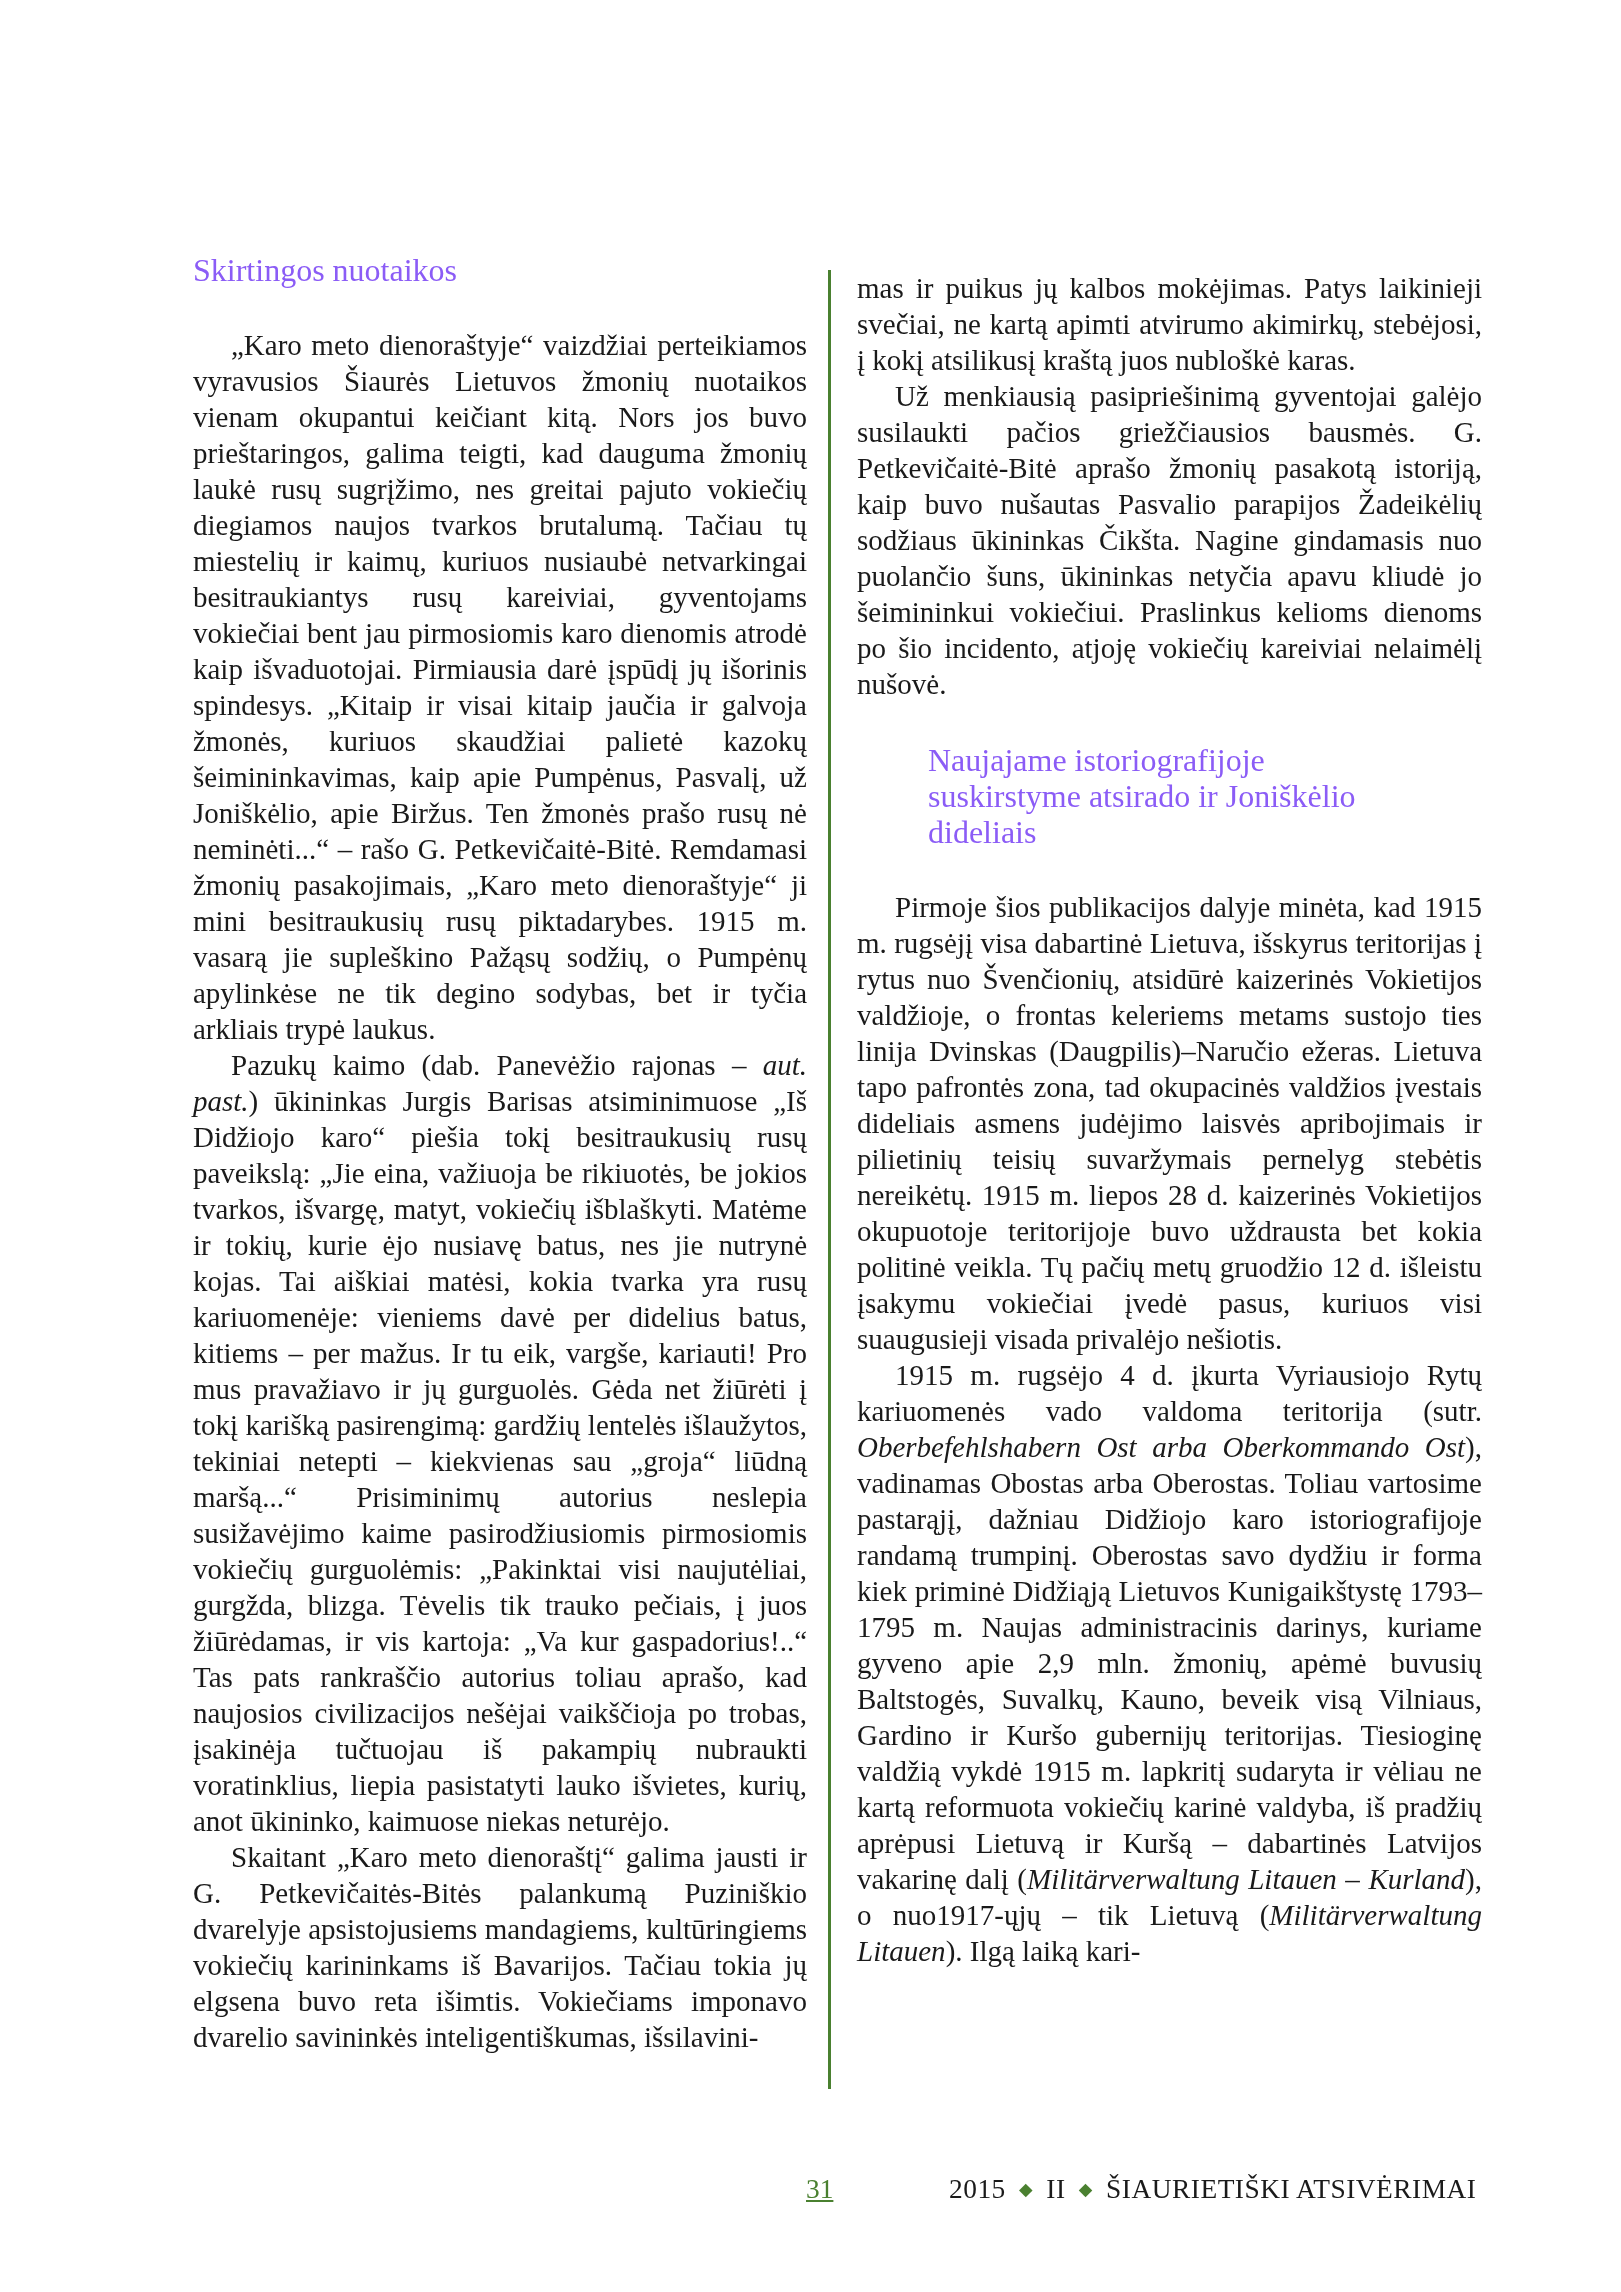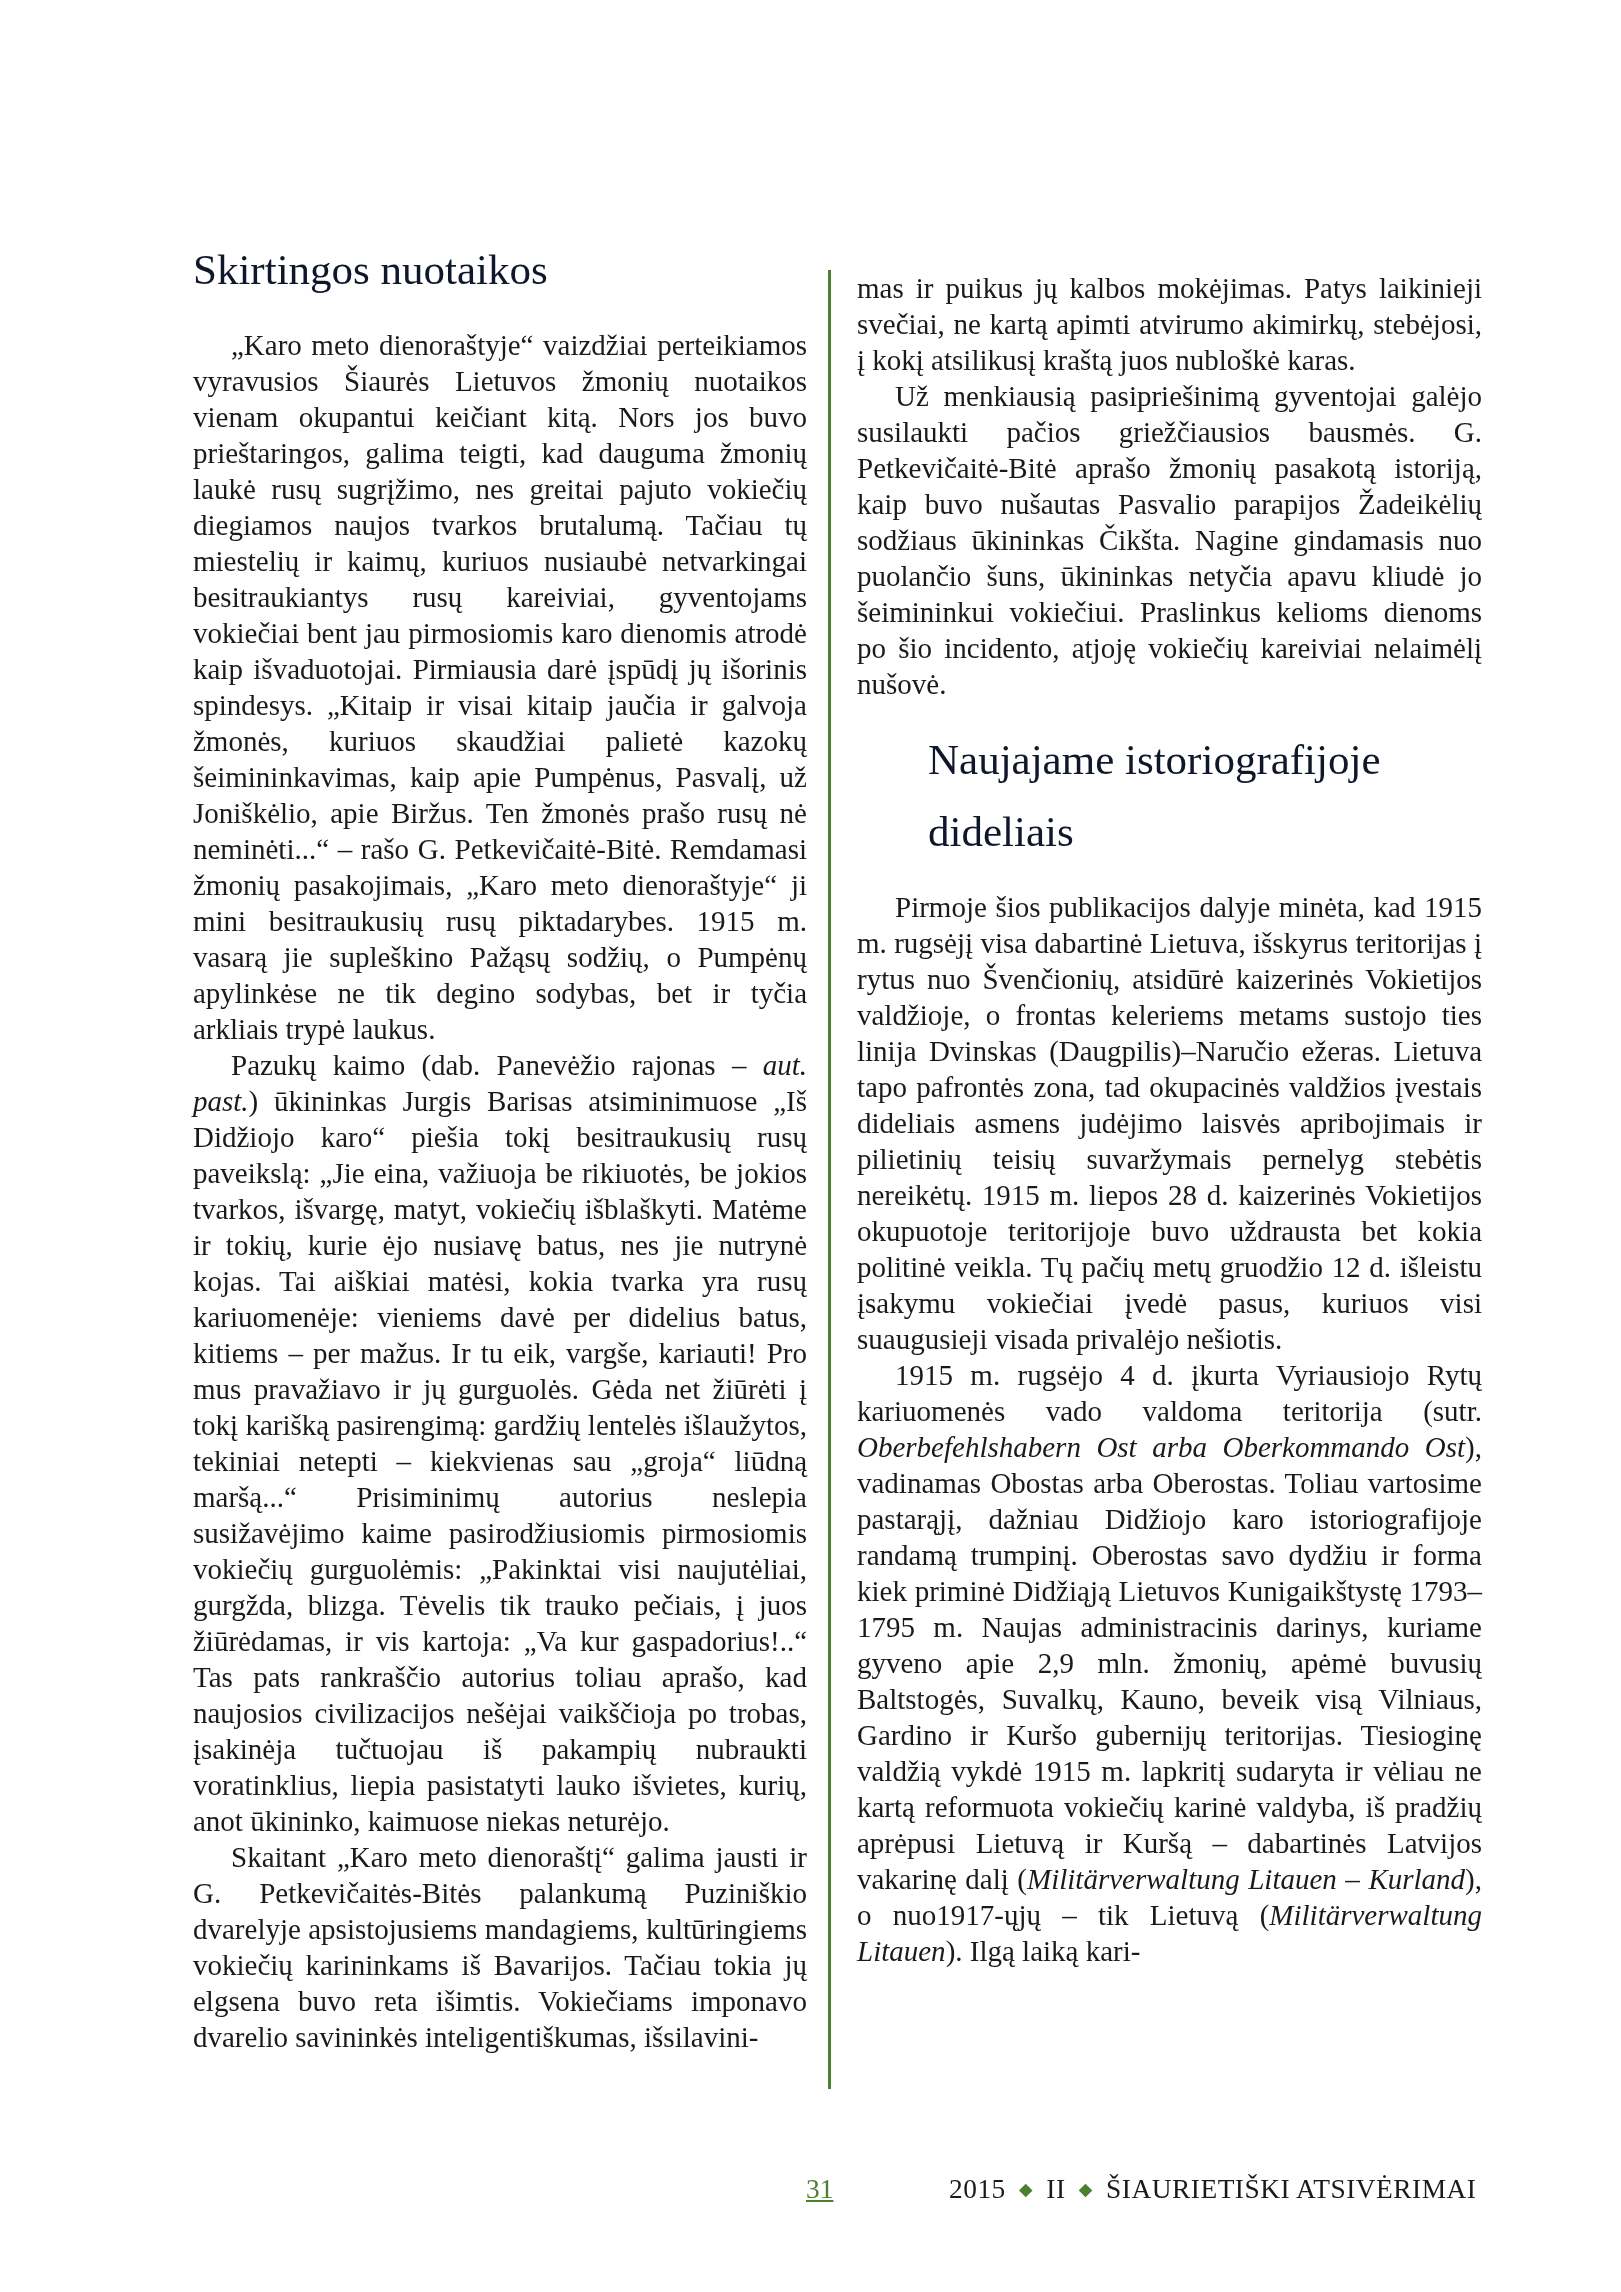--- a/index.html
+++ b/index.html
@@ -9,21 +9,21 @@
       color: #1a1a1a;
     }
     .col {
       position: absolute; top: 250px; width: 614px;
       font-size: 29px; line-height: 36px;
       text-align: justify; hyphens: manual;
     }
     .col-left { left: 193px; }
     .col-right { left: 857px; width: 625px; top: 270px; }
     .heading {
-      color: #0f172a; font-size: 43px; line-height: 36px;
+      color: #8b5cf6; font-size: 32px; line-height: 36px;
       margin: 0; font-weight: normal; text-align: left;
     }
     .heading-left { margin-bottom: 39px; margin-top: 2px; }
     .heading-right { margin: 40px 0 39px 71px; }
     p { margin: 0; text-indent: 38px; }
     p.noindent { text-indent: 0; }
     .divider {
       position: absolute; left: 828px; top: 270px; width: 2.9px; height: 1819px;
       background: #4a8030;
     }
@@ -46,21 +46,21 @@
   <p>„Karo meto dienoraštyje“ vaizdžiai perteikiamos vyravusios Šiaurės Lietuvos žmonių nuotaikos vienam okupantui keičiant kitą. Nors jos buvo prieštaringos, galima teigti, kad dauguma žmonių laukė rusų sugrįžimo, nes greitai pajuto vokiečių diegiamos naujos tvarkos brutalumą. Tačiau tų miestelių ir kaimų, kuriuos nusiaubė netvarkingai besitraukiantys rusų kareiviai, gyventojams vokiečiai bent jau pirmosiomis karo dienomis atrodė kaip išvaduotojai. Pirmiausia darė įspūdį jų išorinis spindesys. „Kitaip ir visai kitaip jaučia ir galvoja žmonės, kuriuos skaudžiai palietė kazokų šeimininkavimas, kaip apie Pumpėnus, Pasvalį, už Joniškėlio, apie Biržus. Ten žmonės prašo rusų nė neminėti...“ – rašo G. Petkevičaitė-Bitė. Remdamasi žmonių pasakojimais, „Karo meto dienoraštyje“ ji mini besitraukusių rusų piktadarybes. 1915 m. vasarą jie supleškino Pažąsų sodžių, o Pumpėnų apylinkėse ne tik degino sodybas, bet ir tyčia arkliais trypė laukus.</p>
   <p><span>Pazukų kaimo (dab. Panevėžio rajonas – </span><i>aut. past.</i><span>) ūkininkas Jurgis Barisas atsiminimuose „Iš Didžiojo karo“ piešia tokį besitraukusių rusų paveikslą: „Jie eina, važiuoja be rikiuotės, be jokios tvarkos, išvargę, matyt, vokiečių išblaškyti. Matėme ir tokių, kurie ėjo nusiavę batus, nes jie nutrynė kojas. Tai aiškiai matėsi, kokia tvarka yra rusų kariuomenėje: vieniems davė per didelius batus, kitiems – per mažus. Ir tu eik, vargše, kariauti! Pro mus  pravažiavo ir jų gurguolės. Gėda net žiūrėti į tokį karišką pasirengimą: gardžių lentelės išlaužytos, tekiniai netepti – kiekvienas sau „groja“ liūdną maršą...“ Prisiminimų autorius neslepia susižavėjimo kaime pasirodžiusiomis pirmosiomis vokiečių gurguolėmis: „Pakinktai visi naujutėliai, gurgžda, blizga. Tėvelis tik trauko pečiais, į juos žiūrėdamas, ir vis kartoja: „Va kur gaspadorius!..“ Tas pats rankraščio autorius toliau aprašo, kad naujosios civilizacijos nešėjai vaikščioja po trobas, įsakinėja tučtuojau iš pakampių nubraukti voratinklius, liepia pasistatyti lauko išvietes, kurių, anot ūkininko, kaimuose niekas neturėjo.</span></p>
   <p>Skaitant „Karo meto dienoraštį“ galima jausti ir G. Petkevičaitės-Bitės palankumą Puziniškio dvarelyje apsistojusiems mandagiems, kultūringiems vokiečių karininkams iš Bavarijos. Tačiau tokia jų elgsena buvo reta išimtis. Vokiečiams imponavo dvarelio savininkės inteligentiškumas, išsilavini-</p>
 </div>
 
 <div class="col col-right">
   <p class="noindent">mas ir puikus jų kalbos mokėjimas. Patys laikinieji svečiai, ne kartą apimti atvirumo akimirkų, stebėjosi, į kokį atsilikusį kraštą juos nubloškė karas.</p>
   <p>Už menkiausią pasipriešinimą gyventojai galėjo susilaukti pačios griežčiausios bausmės. G. Petkevičaitė-Bitė aprašo žmonių pasakotą istoriją, kaip buvo nušautas Pasvalio parapijos Žadeikėlių sodžiaus ūkininkas Čikšta. Nagine gindamasis nuo puolančio šuns, ūkininkas netyčia apavu kliudė jo šeimininkui vokiečiui. Praslinkus kelioms dienoms po šio incidento, atjoję vokiečių kareiviai nelaimėlį nušovė.</p>
   <h2 class="heading heading-right">
     <span>Naujajame istoriografijoje</span><br>
-    <br>
+    <span>suskirstyme atsirado ir Joniškėlio</span><br>
     <span>dideliais</span>
   </h2>
   <p>Pirmoje šios publikacijos dalyje minėta, kad 1915 m. rugsėjį visa dabartinė Lietuva, išskyrus teritorijas į rytus nuo Švenčionių, atsidūrė kaizerinės Vokietijos valdžioje, o frontas keleriems metams sustojo ties linija Dvinskas (Daugpilis)–Naručio ežeras. Lietuva tapo pafrontės zona, tad okupacinės valdžios įvestais dideliais asmens judėjimo laisvės apribojimais ir pilietinių teisių suvaržymais pernelyg stebėtis nereikėtų. 1915 m. liepos 28 d. kaizerinės Vokietijos okupuotoje teritorijoje buvo uždrausta bet kokia politinė veikla. Tų pačių metų gruodžio 12 d. išleistu įsakymu vokiečiai įvedė pasus, kuriuos visi suaugusieji visada privalėjo nešiotis.</p>
   <p><span>1915 m. rugsėjo 4 d. įkurta Vyriausiojo Rytų kariuomenės vado valdoma teritorija (sutr. </span><i>Oberbefehlshabern Ost arba Oberkommando Ost</i><span>), vadinamas Obostas arba Oberostas. Toliau vartosime pastarąjį, dažniau Didžiojo karo istoriografijoje randamą trumpinį. Oberostas savo dydžiu ir forma kiek priminė Didžiąją Lietuvos Kunigaikštystę 1793–1795 m. Naujas administracinis darinys, kuriame gyveno apie 2,9 mln. žmonių, apėmė buvusių Baltstogės, Suvalkų, Kauno, beveik visą Vilniaus, Gardino ir Kuršo gubernijų teritorijas. Tiesioginę valdžią vykdė 1915 m. lapkritį sudaryta ir vėliau ne kartą reformuota vokiečių karinė valdyba, iš pradžių aprėpusi Lietuvą ir Kuršą – dabartinės Latvijos vakarinę dalį (</span><i>Militärverwaltung Litauen – Kurland</i><span>), o nuo1917-ųjų – tik Lietuvą (</span><i>Militärverwaltung Litauen</i><span>). Ilgą laiką kari-</span></p>
 </div>
 
 <div class="footer">
   <span class="page-num">31</span>
   <span class="journal">
     <span>2015</span>

